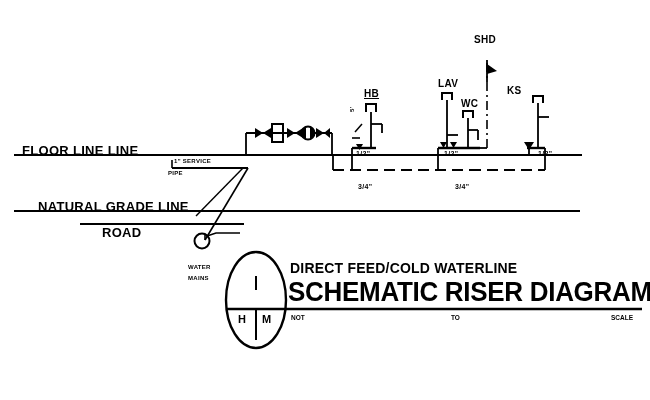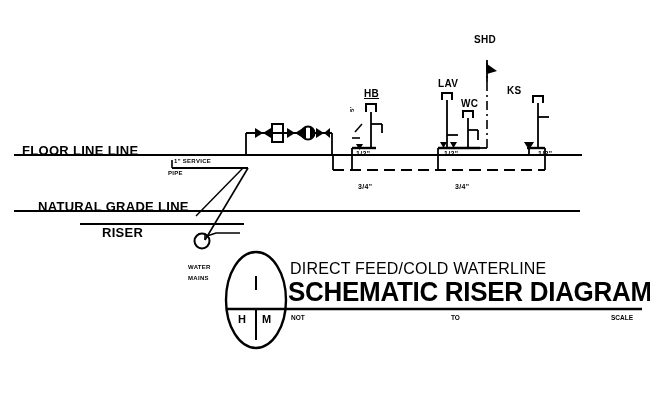--- a/index.html
+++ b/index.html
@@ -31,22 +31,22 @@
     letter-spacing: 0.3px;
     line-height: 1;
   }
   .lbl-sm  { font-size: 13px; }
   .lbl-xs  { font-size: 6px; }
   .lbl-fix { font-size: 10px; }
   .lbl-pipe{ font-size: 7px; }
   .title-sub {
     position: absolute;
     font-family: "Liberation Sans", sans-serif;
-    font-weight: normal;
-    font-size: 16px;
+    font-weight: bold;
+    font-size: 14px;
     color: #000000;
     letter-spacing: 0.2px;
     white-space: nowrap;
   }
   .title-main {
     position: absolute;
     font-family: "Liberation Sans", sans-serif;
     font-weight: bold;
     font-size: 26px;
     color: #000000;
@@ -204,21 +204,21 @@
     <line x1="286" y1="309" x2="642" y2="309" stroke="#000" stroke-width="2.4"></line>
   </svg>
 
   <div class="lbl lbl-sm" style="left:22px; top:144px;">FLOOR LINE LINE</div>
 
   <div class="lbl lbl-xs" style="left:174px; top:158px;">1" SERVICE</div>
   <div class="lbl lbl-xs" style="left:168px; top:170px;">PIPE</div>
 
   <div class="lbl lbl-sm" style="left:22px; top:200px;padding-left:16px;">NATURAL GRADE LINE</div>
 
-  <div class="lbl lbl-sm" style="left:102px; top:226px;">RISER</div>
+  <div class="lbl lbl-sm" style="left:102px; top:226px;">ROAD</div>
 
   <div class="lbl lbl-xs" style="left:188px; top:264px;">WATER</div>
   <div class="lbl lbl-xs" style="left:188px; top:275px;">MAINS</div>
 
   <div class="lbl lbl-fix" style="left:364px; top:89px;text-decoration:underline;">HB</div>
   <div class="lbl lbl-xs" style="left:349px; top:112px; transform:rotate(-90deg); transform-origin:left top;">5'</div>
   <div class="lbl lbl-pipe" style="left:356px; top:150px;">1/2"</div>
 
   <div class="lbl lbl-fix" style="left:438px; top:79px;text-align:center;">LAV</div>
 

